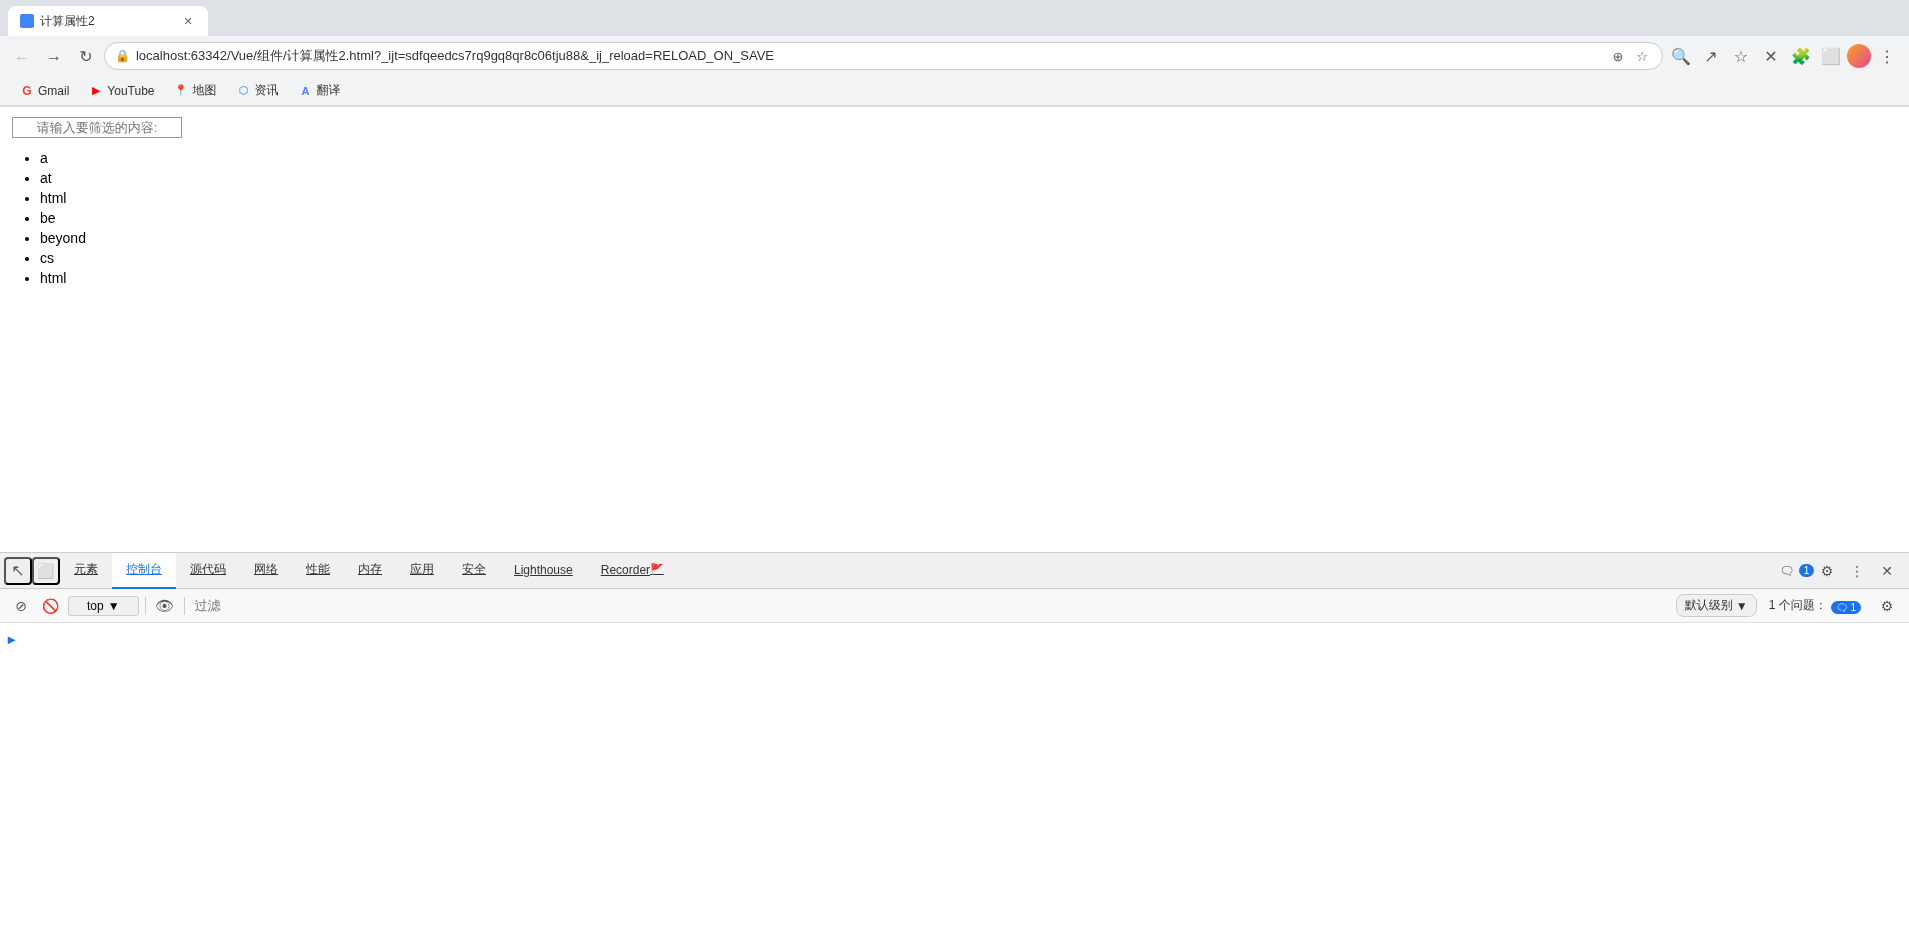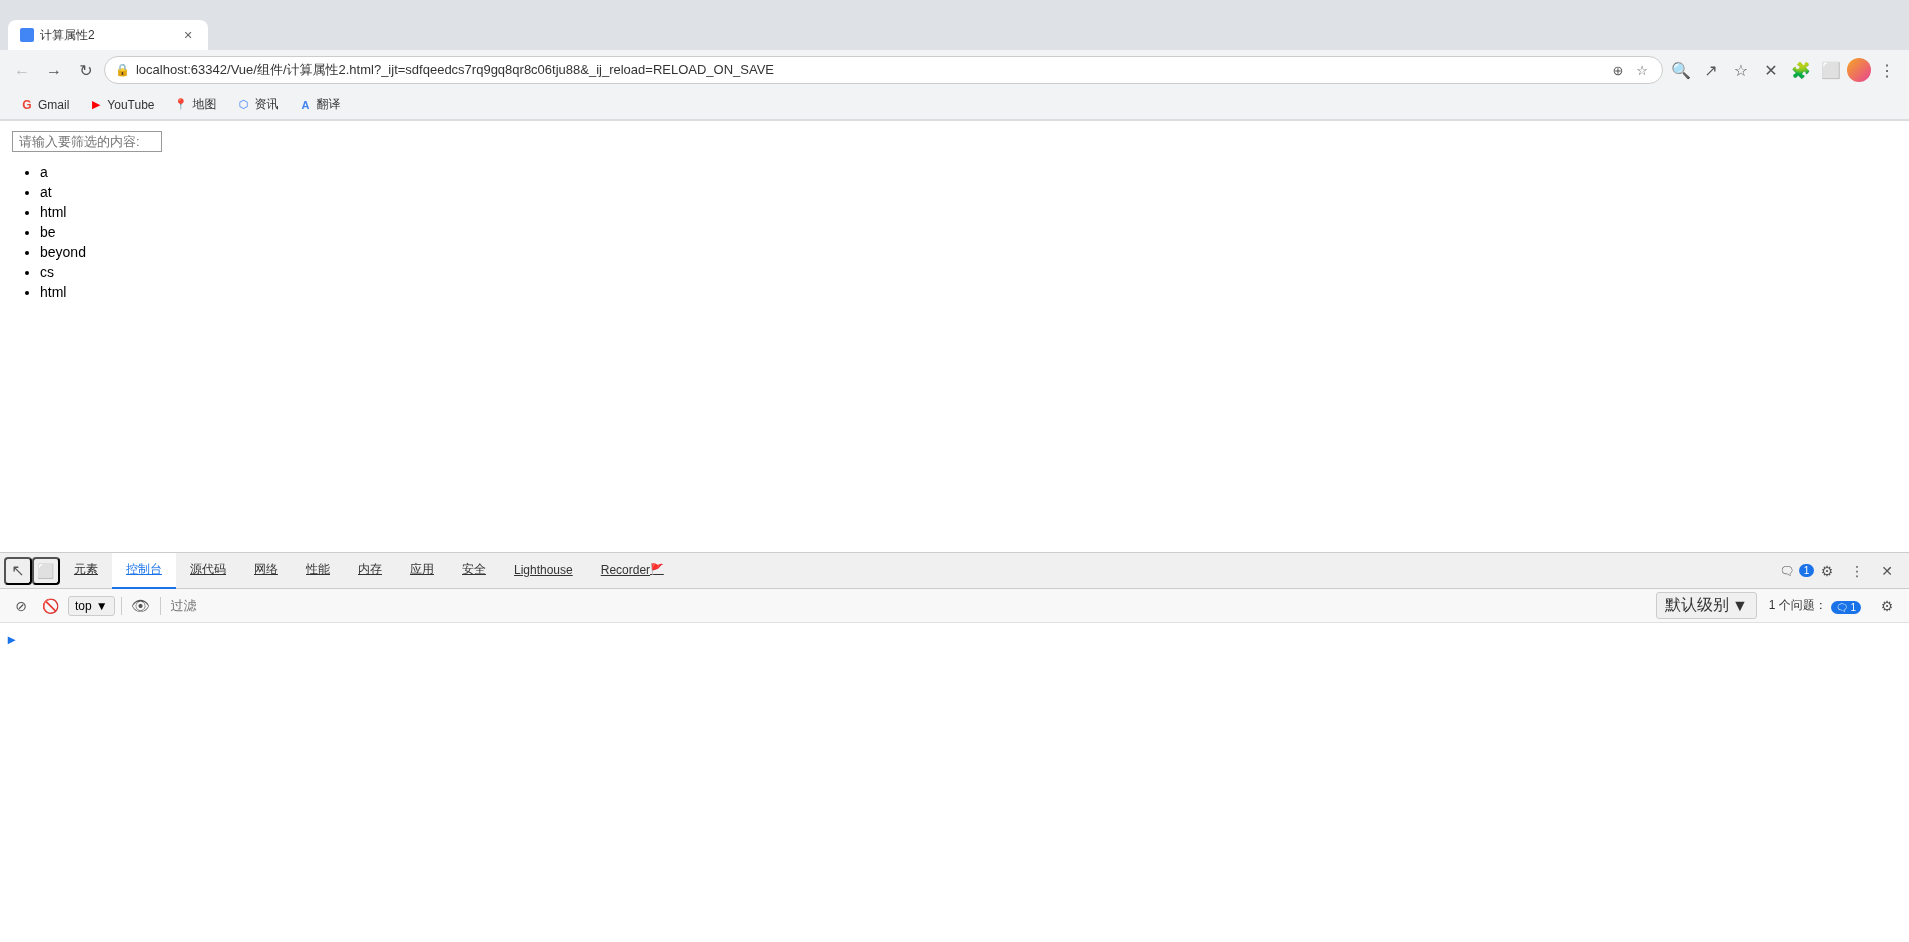--- a/index.html
+++ b/index.html
@@ -8,21 +8,21 @@
     
     .browser-chrome {
       background: #f1f3f4;
       border-bottom: 1px solid #dadce0;
     }
 
     
     .tab-bar {
       display: flex;
       align-items: flex-end;
-      height: 50px;
+      height: 36px;
       padding: 0 8px;
       background: #dee1e6;
     }
     .tab {
       display: flex;
       align-items: center;
       background: #fff;
       border-radius: 8px 8px 0 0;
       padding: 0 12px;
       height: 30px;
@@ -165,22 +165,23 @@
       background: #fff;
       padding: 10px 12px;
       height: calc(100vh - 36px - 40px - 30px - 390px);
       overflow-y: auto;
     }
 
     .filter-input {
       border: 1px solid #999;
       padding: 2px 6px;
       font-size: 13px;
-      width: 150px;
+      width: 170px;
       outline: none;
+      text-align: center;
     }
 
     .item-list {
       list-style: disc;
       padding-left: 28px;
       margin-top: 10px;
     }
     .item-list li {
       padding: 2px 0;
       font-size: 14px;
@@ -279,21 +280,21 @@
       color: #555;
       font-size: 14px;
     }
 
     .context-selector {
       display: flex;
       align-items: center;
       background: #f0f0f0;
       border: 1px solid #ccc;
       border-radius: 3px;
-      padding: 2px 6px;
+      padding: 2px 18px;
       font-size: 12px;
       cursor: pointer;
       gap: 4px;
     }
 
     .toolbar-divider {
       width: 1px;
       height: 18px;
       background: #ccc;
       margin: 0 2px;
@@ -319,25 +320,25 @@
       font-size: 13px;
       outline: none;
       color: #a16207;
       padding: 0 4px;
     }
 
     .default-level {
       display: flex;
       align-items: center;
       gap: 3px;
-      font-size: 16px;
+      font-size: 12px;
       color: #333;
       padding: 2px 8px;
       border: 1px solid #ccc;
-      border-radius: 3px;
+      border-radius: 8px;
       cursor: pointer;
       background: #f0f0f0;
     }
 
     .issues-badge {
       display: flex;
       align-items: flex-end;
       gap: 4px;
       font-size: 12px;
       color: #333;

